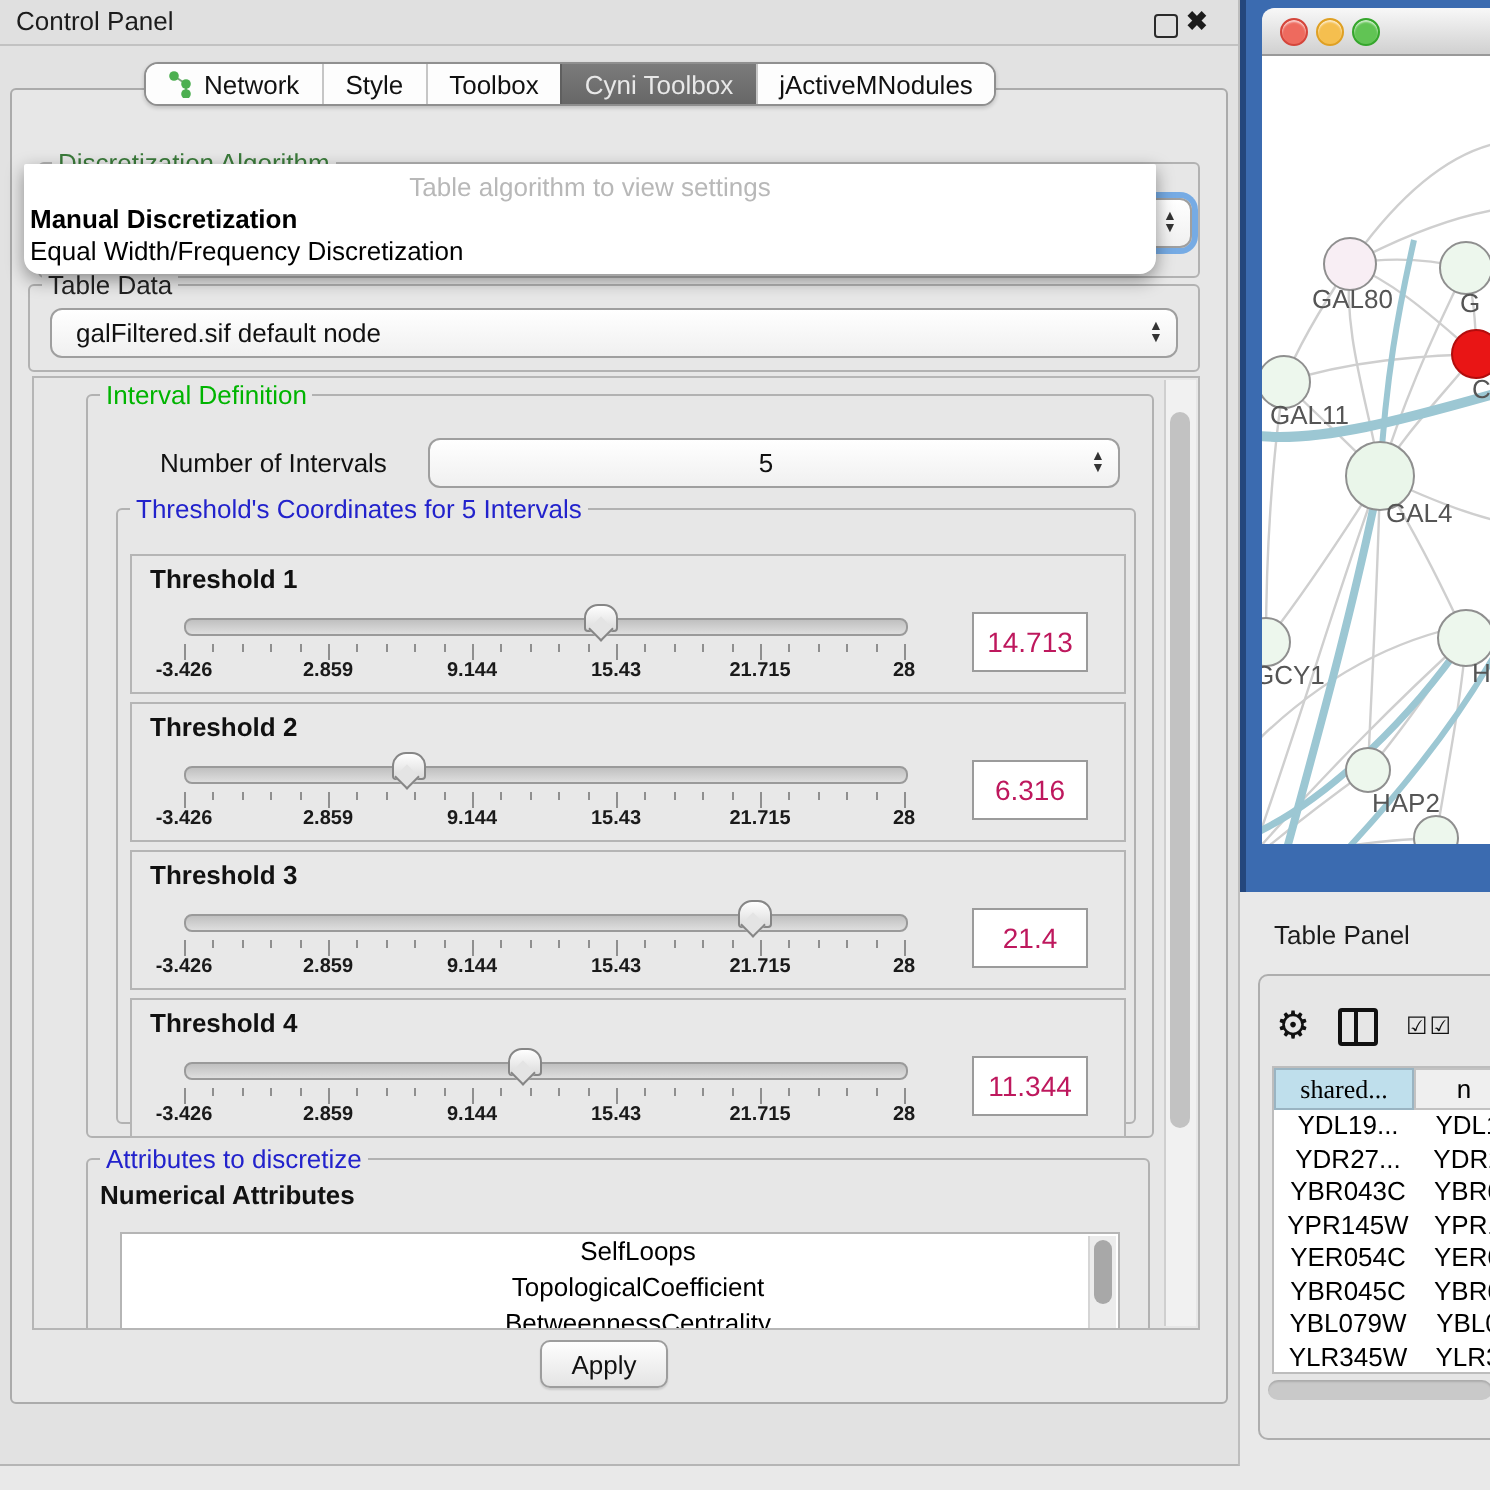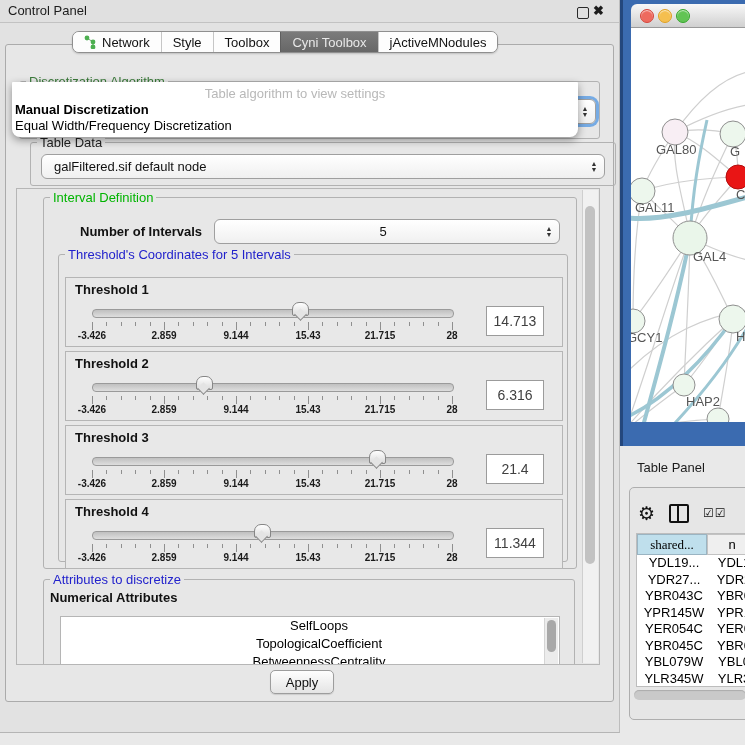--- a/index.html
+++ b/index.html
@@ -54,21 +54,21 @@
   .thr-label{position:absolute;left:9px;top:4px;font-size:13px;font-weight:bold;color:#111;}
   .thr-track{position:absolute;left:26px;top:31px;width:360px;height:7px;border:1px solid #9a9a9a;border-radius:4px;background:linear-gradient(#c0c0c0,#dedede);}
   .thr-thumb{position:absolute;top:24px;width:15px;height:12px;border:1px solid #868686;border-radius:7px 7px 2px 2px;background:linear-gradient(#fefefe,#dcdcdc);}
   .thr-thumb::after{content:"";position:absolute;left:2.4px;top:7px;width:8px;height:8px;background:#e4e4e4;border-right:1px solid #868686;border-bottom:1px solid #868686;transform:rotate(45deg);}
   .ticks{position:absolute;left:26px;top:44px;width:360px;height:9px;}
   .tick{position:absolute;top:0;width:1px;background:#8f8f8f;}
   .tick.minor{height:4px;}
   .tick.major{height:8px;}
   .tlabels{position:absolute;left:26px;top:52px;width:360px;height:12px;}
   .tlabel{position:absolute;transform:translateX(-50%);font-size:10px;font-weight:bold;color:#1a1a1a;white-space:nowrap;}
-  .thr-value{position:absolute;left:420px;top:28px;width:56px;height:28px;background:#fff;border:1px solid #9b9b9b;font-size:14px;color:#404040;display:flex;align-items:center;justify-content:center;}
+  .thr-value{position:absolute;left:420px;top:28px;width:56px;height:28px;background:#fff;border:1px solid #9b9b9b;font-size:14px;color:#be185d;display:flex;align-items:center;justify-content:center;}
 
   
   #attr-list{position:absolute;left:16px;top:36px;width:498px;height:54px;background:#ffffff;border:1px solid #b5b5b5;overflow:hidden;}
   #attr-list .item{font-size:13px;color:#000;padding-left:18px;height:18px;line-height:18px;white-space:nowrap;}
   #attr-scroll{position:absolute;right:1px;top:1px;width:13px;height:52px;background:#ececec;border-left:1px solid #d5d5d5;}
   #attr-scroll .thumb{position:absolute;left:2px;top:2px;width:9px;height:32px;border-radius:5px;background:#a8a8a8;}
 
   
   #apply-btn{left:270px;top:670px;width:62px;height:22px;border:1px solid #9d9d9d;border-radius:5px;background:linear-gradient(#fefefe,#e4e4e4);font-size:13px;color:#111;display:flex;align-items:center;justify-content:center;box-shadow:0 1px 1px rgba(0,0,0,.12);}
 
@@ -153,37 +153,37 @@
         </span>
     </div>
   </div>
 
   <div id="algo-popup" class="abs">
     <div class="hint">Table algorithm to view settings</div>
   <div class="opt hl">Manual Discretization</div>
       <div class="opt">Equal Width/Frequency Discretization</div>
     </div>
 
-  <div class="group" style="left:14px;top:142px;width:584px;height:42px;margin-left:16px;">
+  <div class="group" style="left:14px;top:142px;width:584px;height:42px;">
     <span class="gtitle" style="color:#222;">Table Data</span>
     <div class="combo" style="left:10px;top:11px;width:562px;height:23px;">
       <span class="cv">galFiltered.sif default node</span>
       <span class="arrows">
           <span>▲</span>
           <span>▼</span>
         </span>
     </div>
   </div>
 
   <div id="settings-viewport" class="abs">
 
     <div class="group" style="left:26px;top:8px;width:532px;height:370px;">
       <span class="gtitle green">Interval Definition</span>
 
-      <div style="position:absolute;left:36px;top:26px;font-size:13px;font-weight:bold;color:#111;">Number of Intervals</div>
+      <div style="position:absolute;left:36px;top:26px;font-size:13px;font-weight:normal;color:#111;">Number of Intervals</div>
       <div class="combo" style="left:170px;top:21px;width:344px;height:23px;">
         <span class="cv">5</span>
         <span class="arrows">
             <span>▲</span>
             <span>▼</span>
           </span>
       </div>
 
       <div class="group" style="left:14px;top:56px;width:508px;height:306px;">
         <span class="gtitle blue">Threshold's Coordinates for 5 Intervals</span>

